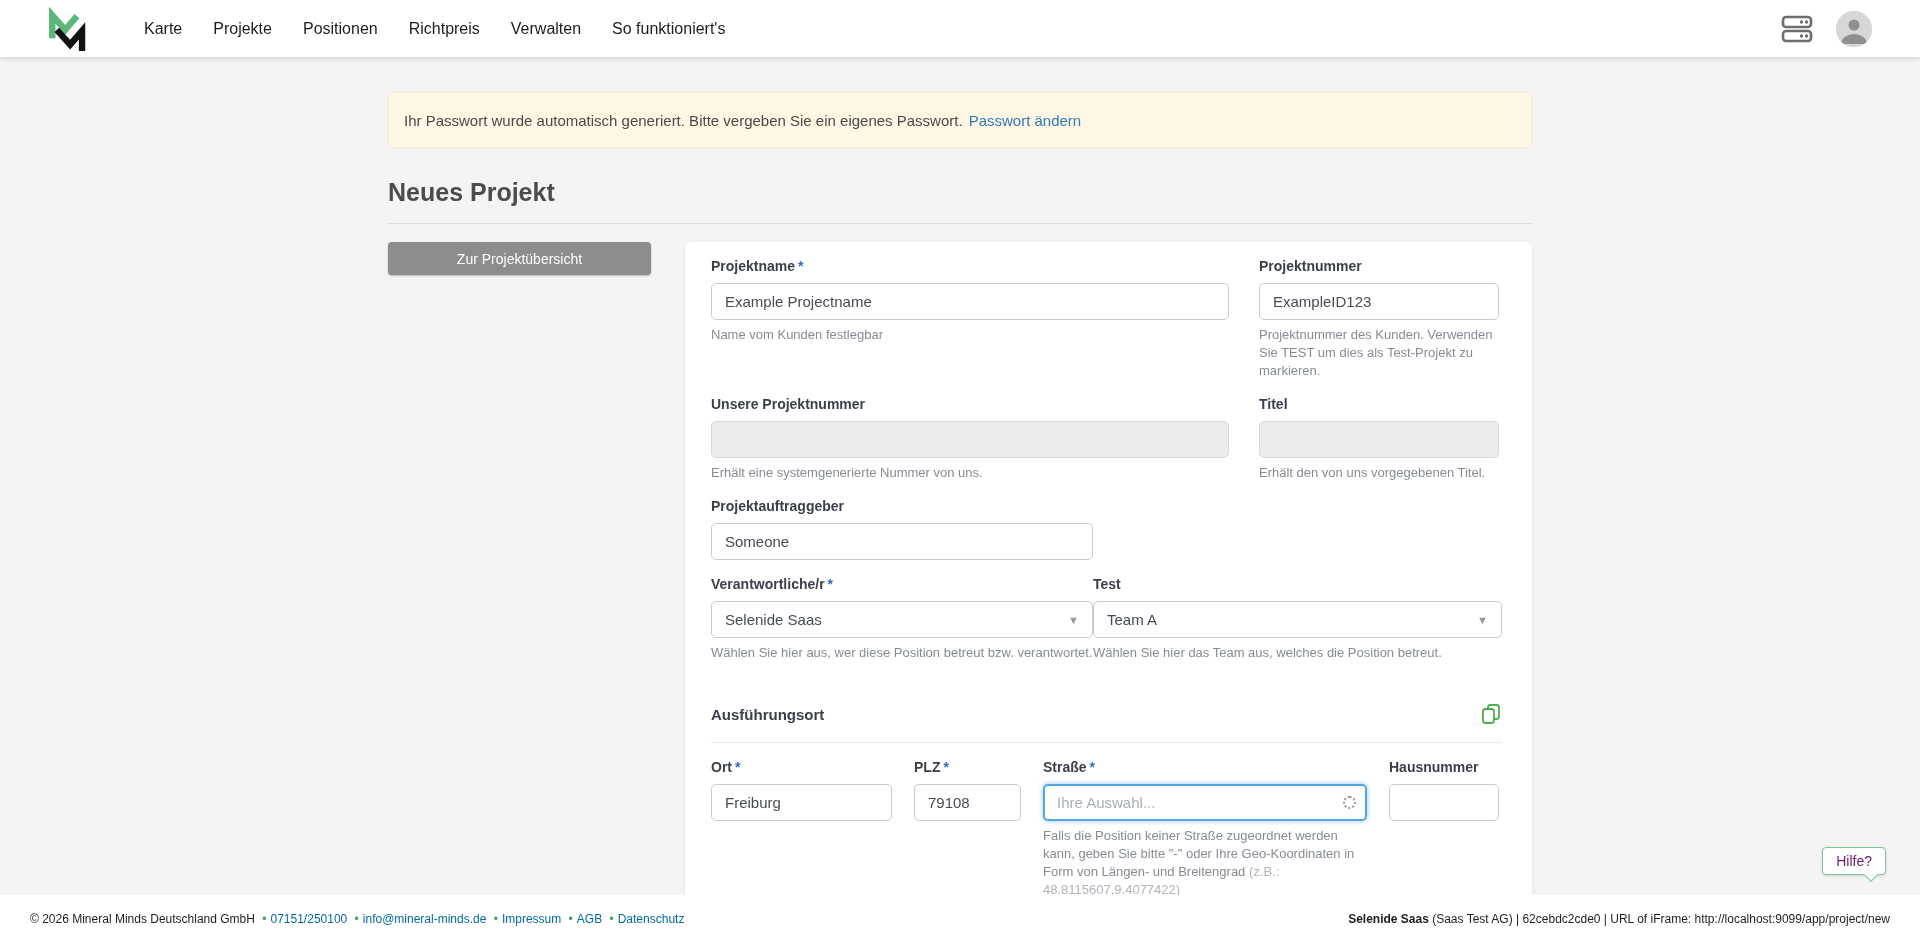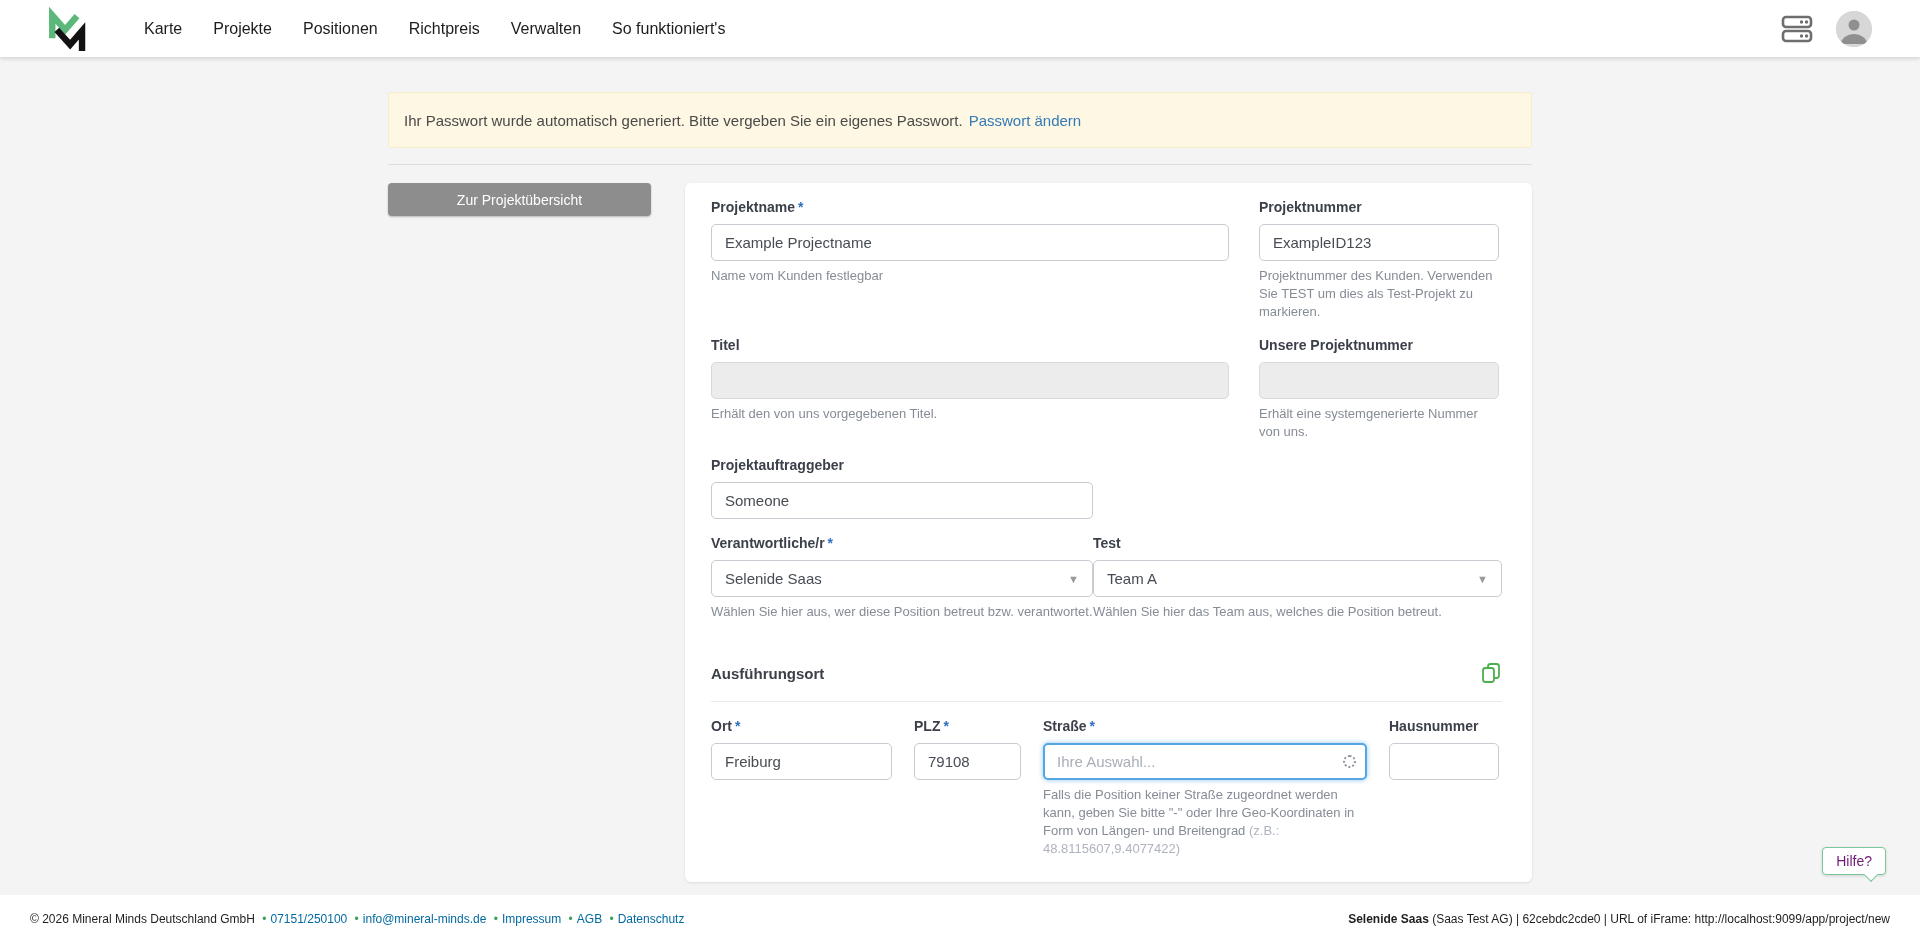--- a/index.html
+++ b/index.html
@@ -154,20 +154,21 @@
 </header>
 
 <main class="page">
   <div class="container">
 
     <div class="banner">
       <span>Ihr Passwort wurde automatisch generiert. Bitte vergeben Sie ein eigenes Passwort.</span>
       <a>Passwort ändern</a>
     </div>
 
+    <h1 class="page-title">Neues Projekt</h1>
     <hr class="title-divider">
 
     <div class="content-row">
       <div class="left-col">
         <button class="btn-back">Zur Projektübersicht</button>
       </div>
 
       <div class="card">
 
         <div class="form-row">
@@ -178,28 +179,28 @@
           </div>
           <div>
             <label class="f-label">Projektnummer</label>
             <input class="fld" type="text" value="ExampleID123" style="">
             <div class="helper">Projektnummer des Kunden. Verwenden Sie TEST um dies als Test-Projekt zu markieren.</div>
           </div>
         </div>
 
         <div class="form-row">
           <div>
+            <label class="f-label">Unsere Projektnummer</label>
+            <input class="fld" type="text" disabled="" value="" style="">
+            <div class="helper">Erhält eine systemgenerierte Nummer von uns.</div>
+          </div>
+          <div>
             <label class="f-label">Titel</label>
             <input class="fld" type="text" disabled="" value="" style="">
             <div class="helper">Erhält den von uns vorgegebenen Titel.</div>
-          </div>
-          <div>
-            <label class="f-label">Unsere Projektnummer</label>
-            <input class="fld" type="text" disabled="" value="" style="">
-            <div class="helper">Erhält eine systemgenerierte Nummer von uns.</div>
           </div>
         </div>
 
         <div class="single-field">
           <label class="f-label">Projektauftraggeber</label>
           <input class="fld" type="text" value="Someone" style="">
         </div>
 
         <div class="row-two">
           <div>

